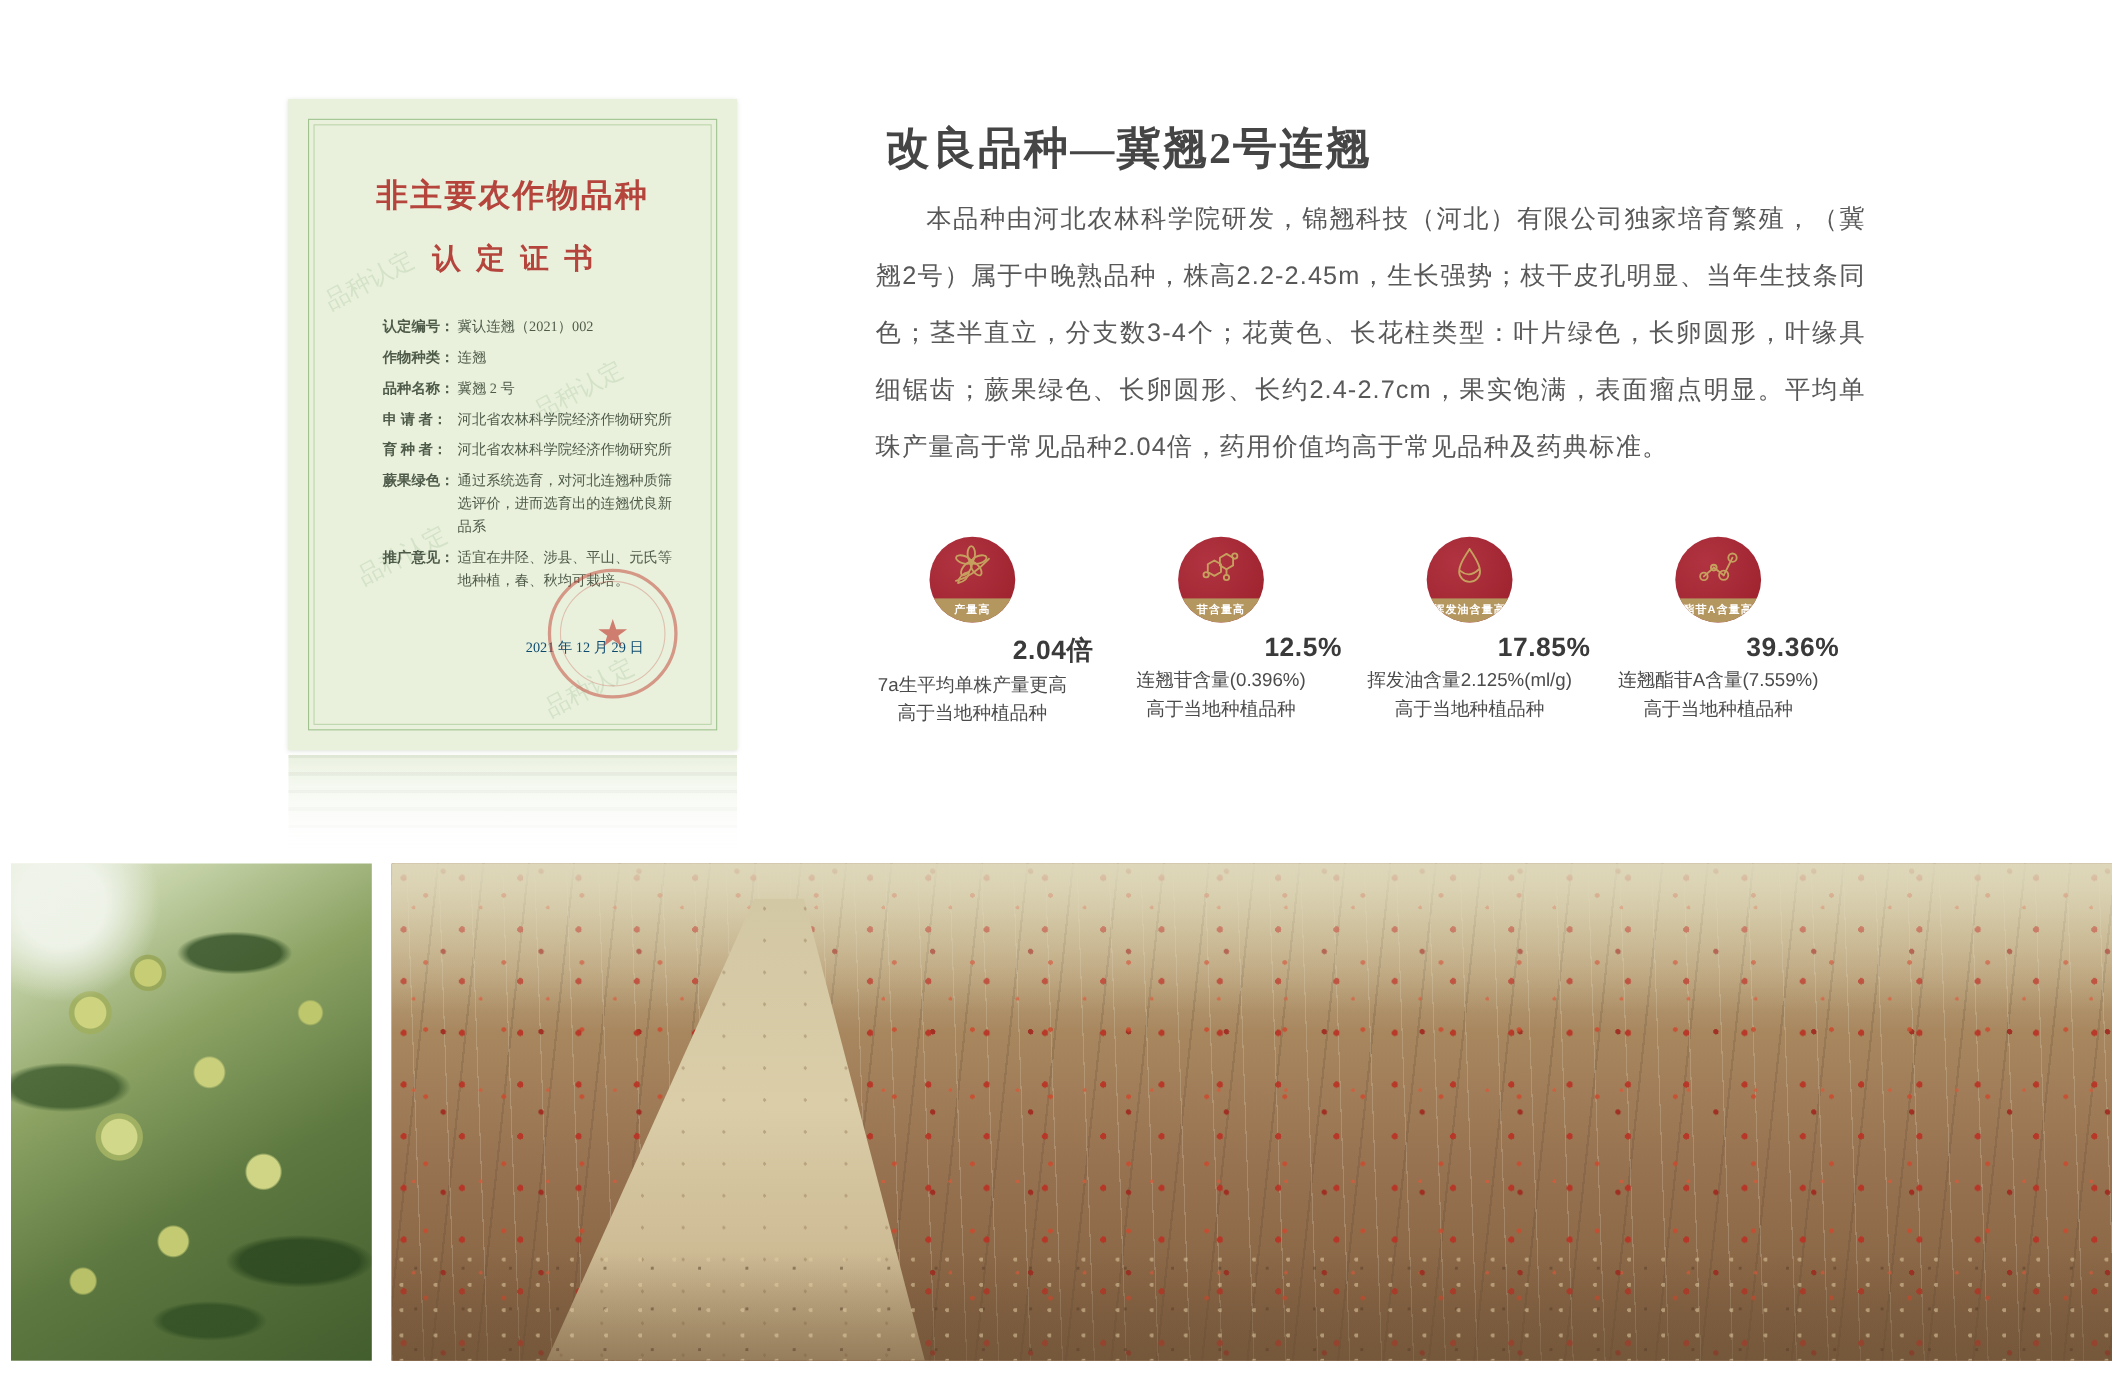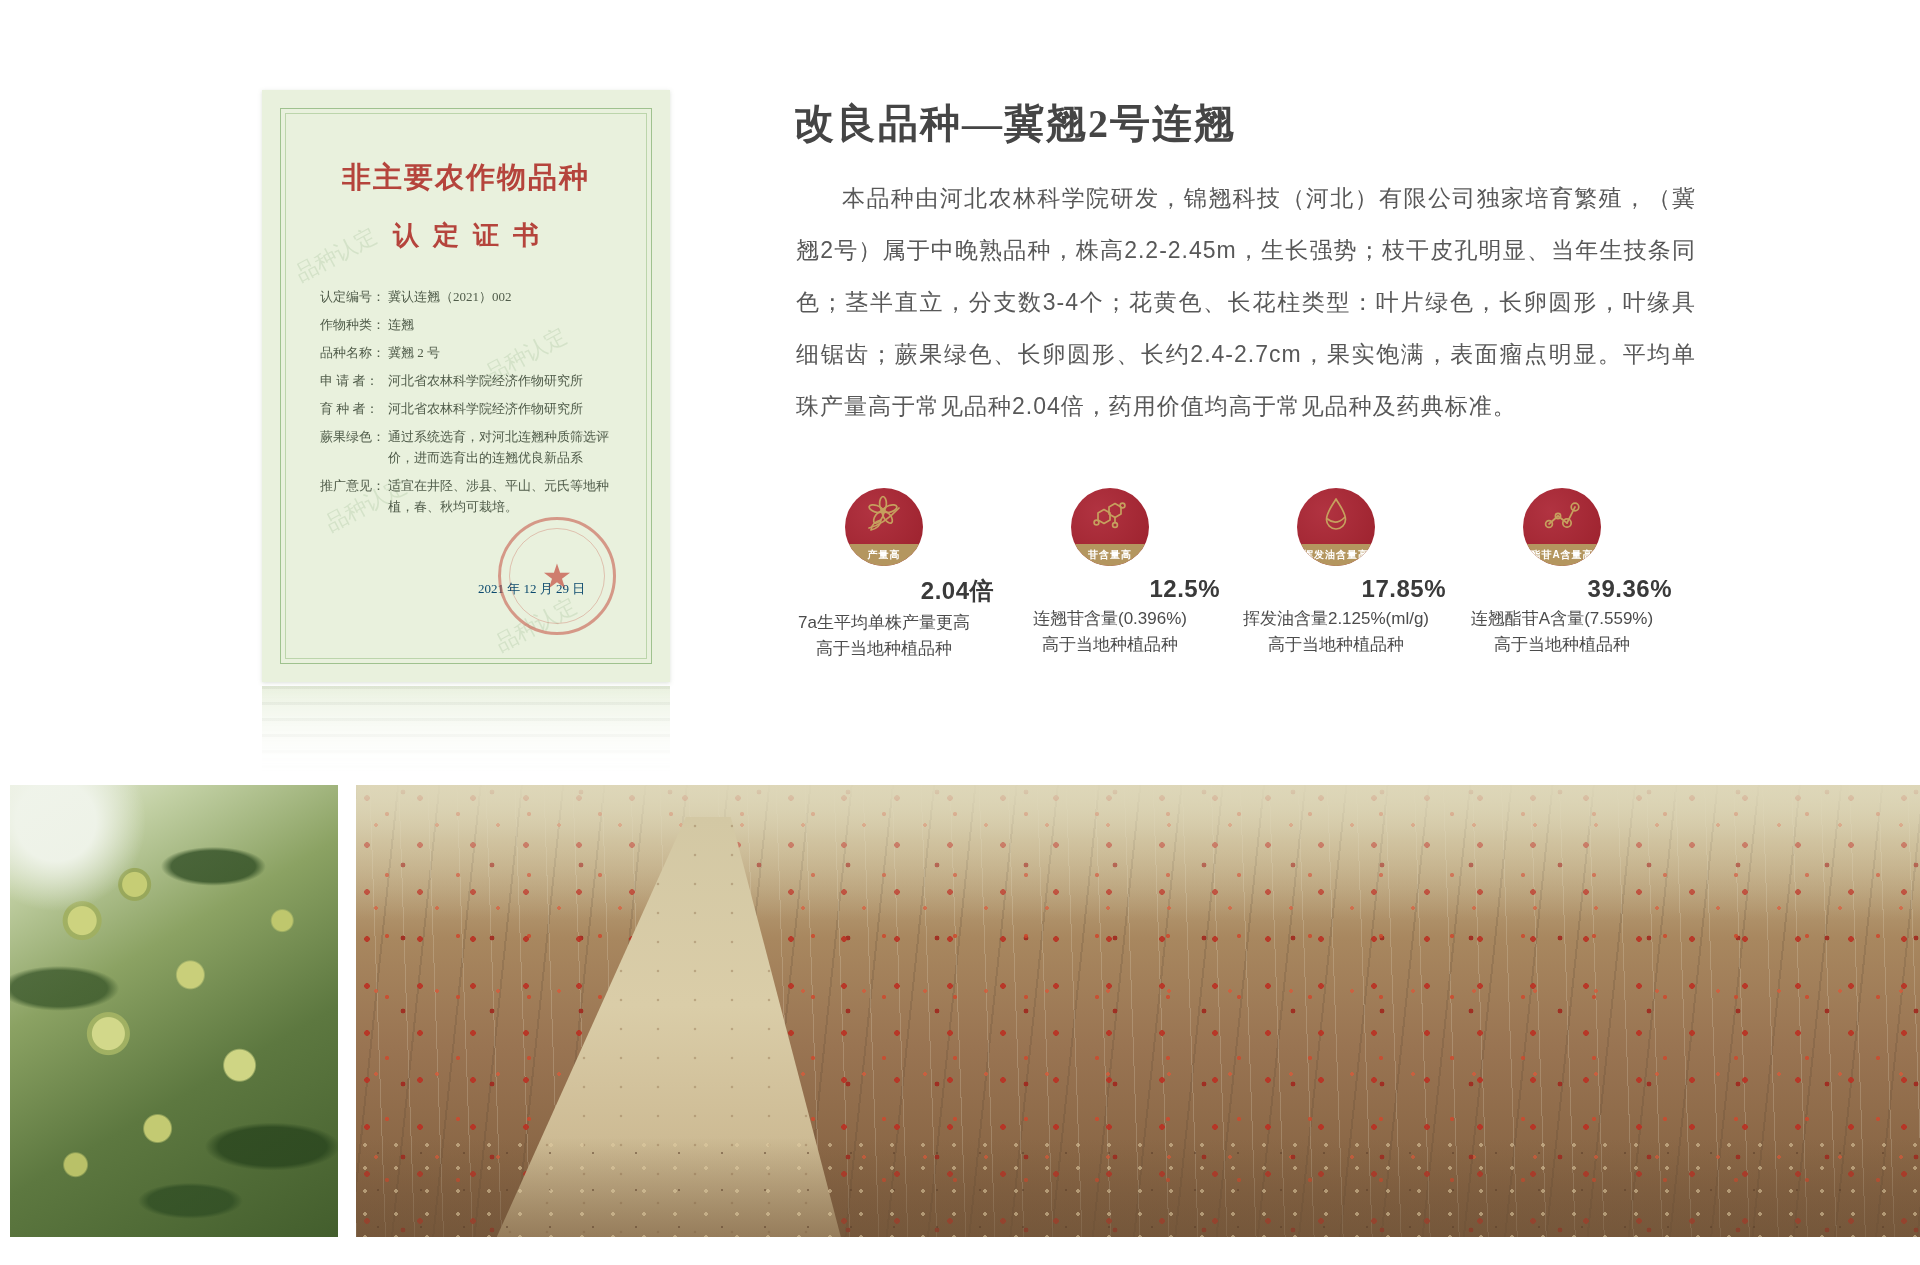--- a/index.html
+++ b/index.html
@@ -15,21 +15,21 @@
            transform:rotate(-28deg);font-family:"Liberation Serif",serif;white-space:nowrap;}
   .cert-title1{position:absolute;left:0;right:0;top:68px;text-align:center;
                font-family:"Liberation Serif",serif;font-weight:700;font-size:29px;
                letter-spacing:2px;color:#b5443c;}
   .cert-title2{position:absolute;left:0;right:0;top:128px;text-align:center;
                font-family:"Liberation Serif",serif;font-weight:700;font-size:26px;
                letter-spacing:14px;text-indent:14px;color:#b5443c;}
   .cert-fields{position:absolute;left:58px;top:196px;width:300px;
                font-family:"Liberation Serif",serif;font-size:13px;line-height:21px;color:#4f5b49;}
   .cert-row{display:flex;margin-bottom:7px;}
-  .cert-label{flex:0 0 68px;font-weight:400;white-space:nowrap;}
+  .cert-label{flex:0 0 68px;font-weight:700;white-space:nowrap;margin-left:28px;}
   .cert-value{flex:1;max-width:250px;}
   .cert-date{position:absolute;left:216px;top:490px;font-family:"Liberation Serif",serif;
              font-size:13px;color:#0c4a6e;white-space:nowrap;}
   .cert-seal{position:absolute;left:236px;top:427px;width:112px;height:112px;border-radius:50%;
              border:3px solid rgba(194,63,50,.5);display:flex;align-items:center;justify-content:center;}
   .cert-seal::before{content:"";position:absolute;inset:8px;border-radius:50%;
              border:1px solid rgba(194,63,50,.28);}
   .cert-seal-star{font-size:34px;color:rgba(194,63,50,.65);line-height:1;}
   .cert-reflection{position:absolute;left:262px;top:686px;width:408px;height:96px;
        background-image:
@@ -149,21 +149,21 @@
       </div>
     </div>
 
     <div class="cert-date">2021 年 12 月 29 日</div>
     <div class="cert-seal">
       <span class="cert-seal-star">★</span>
     </div>
   </div>
   <div class="cert-reflection"></div>
 
-  <h1 class="heading" style="margin:4px">改良品种—冀翘2号连翘</h1>
+  <h1 class="heading" style="margin:15px">改良品种—冀翘2号连翘</h1>
   <p class="intro" style="margin:0">本品种由河北农林科学院研发，锦翘科技（河北）有限公司独家培育繁殖，（冀翘2号）属于中晚熟品种，株高2.2-2.45m，生长强势；枝干皮孔明显、当年生技条同色；茎半直立，分支数3-4个；花黄色、长花柱类型：叶片绿色，长卵圆形，叶缘具细锯齿；蕨果绿色、长卵圆形、长约2.4-2.7cm，果实饱满，表面瘤点明显。平均单珠产量高于常见品种2.04倍，药用价值均高于常见品种及药典标准。</p>
 
   <div class="stats">
 
     <div class="stat">
       <div class="badge-circle">
         <svg class="badge-icon" viewBox="0 0 44 44">
           <g class="stroke">
             <path d="M7 34 C15 32 24 28 37 14"></path>
             <path d="M9 36 q1 -8 10 -10 q-1 8 -10 10 Z"></path>

